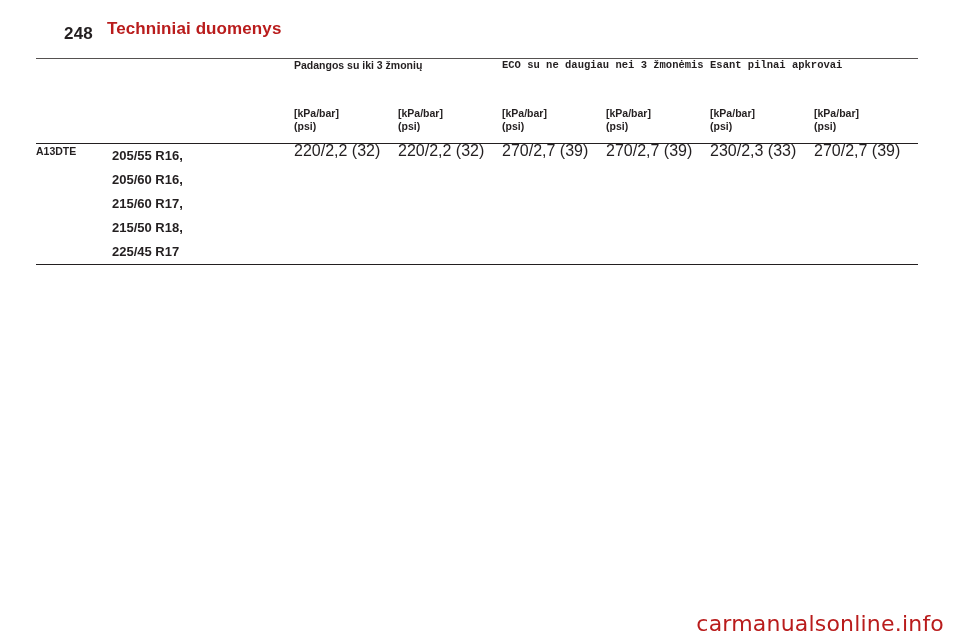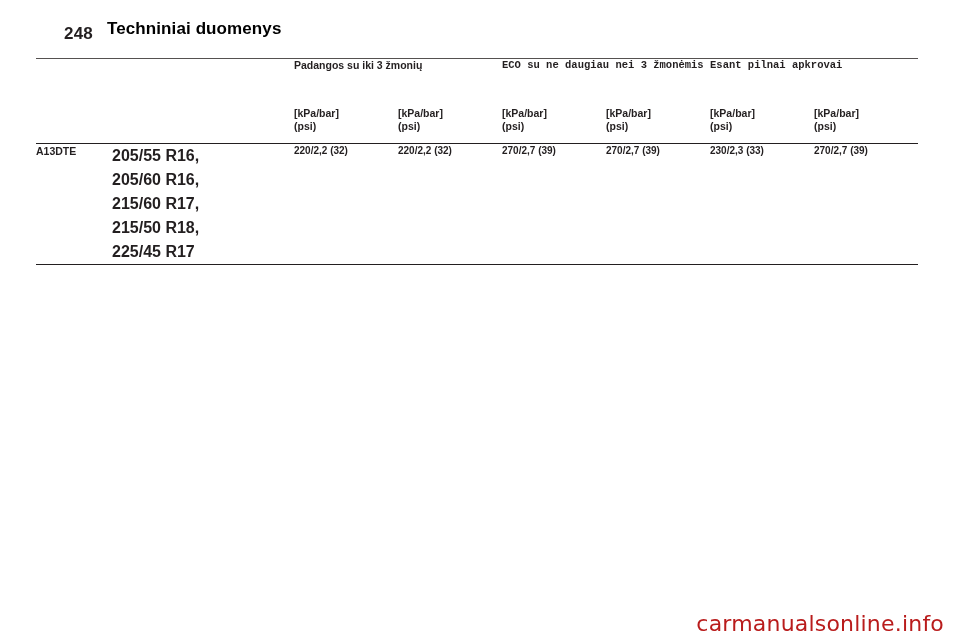--- a/index.html
+++ b/index.html
@@ -38,21 +38,21 @@
     line-height: 20px;
     margin-left: 28px;
   }
   .page-title {
     position: absolute;
     left: 107px;
     top: 19px;
     font-size: 17px;
     font-weight: bold;
     letter-spacing: 0.1px;
-    color: #000000;
+    color: #b91c1c;
     line-height: 20px;
     white-space: nowrap;
   }
 
   
   .spec-table {
     position: absolute;
     left: 36px;
     top: 58px;
     width: 882px;
@@ -128,28 +128,28 @@
   }
 
   
   .data-row td {
     vertical-align: top;
     padding-top: 6px;
     height: 24px;
   }
   .tyre-line {
     display: block;
+    font-size: 13px;
+    font-weight: bold;
+    line-height: 24px;
+    white-space: nowrap;
+  }
+  .val {
     font-size: 16px;
-    font-weight: bold;
-    line-height: 24px;
-    white-space: nowrap;
-  }
-  .val {
-    font-size: 10px;
-    font-weight: bold;
+    font-weight: normal;
     white-space: nowrap;
     line-height: 14px;
   }
   .engine-code {
     font-size: 10.5px;
     font-weight: bold;
     line-height: 14px;
     white-space: nowrap;
     text-align: center;
   }

